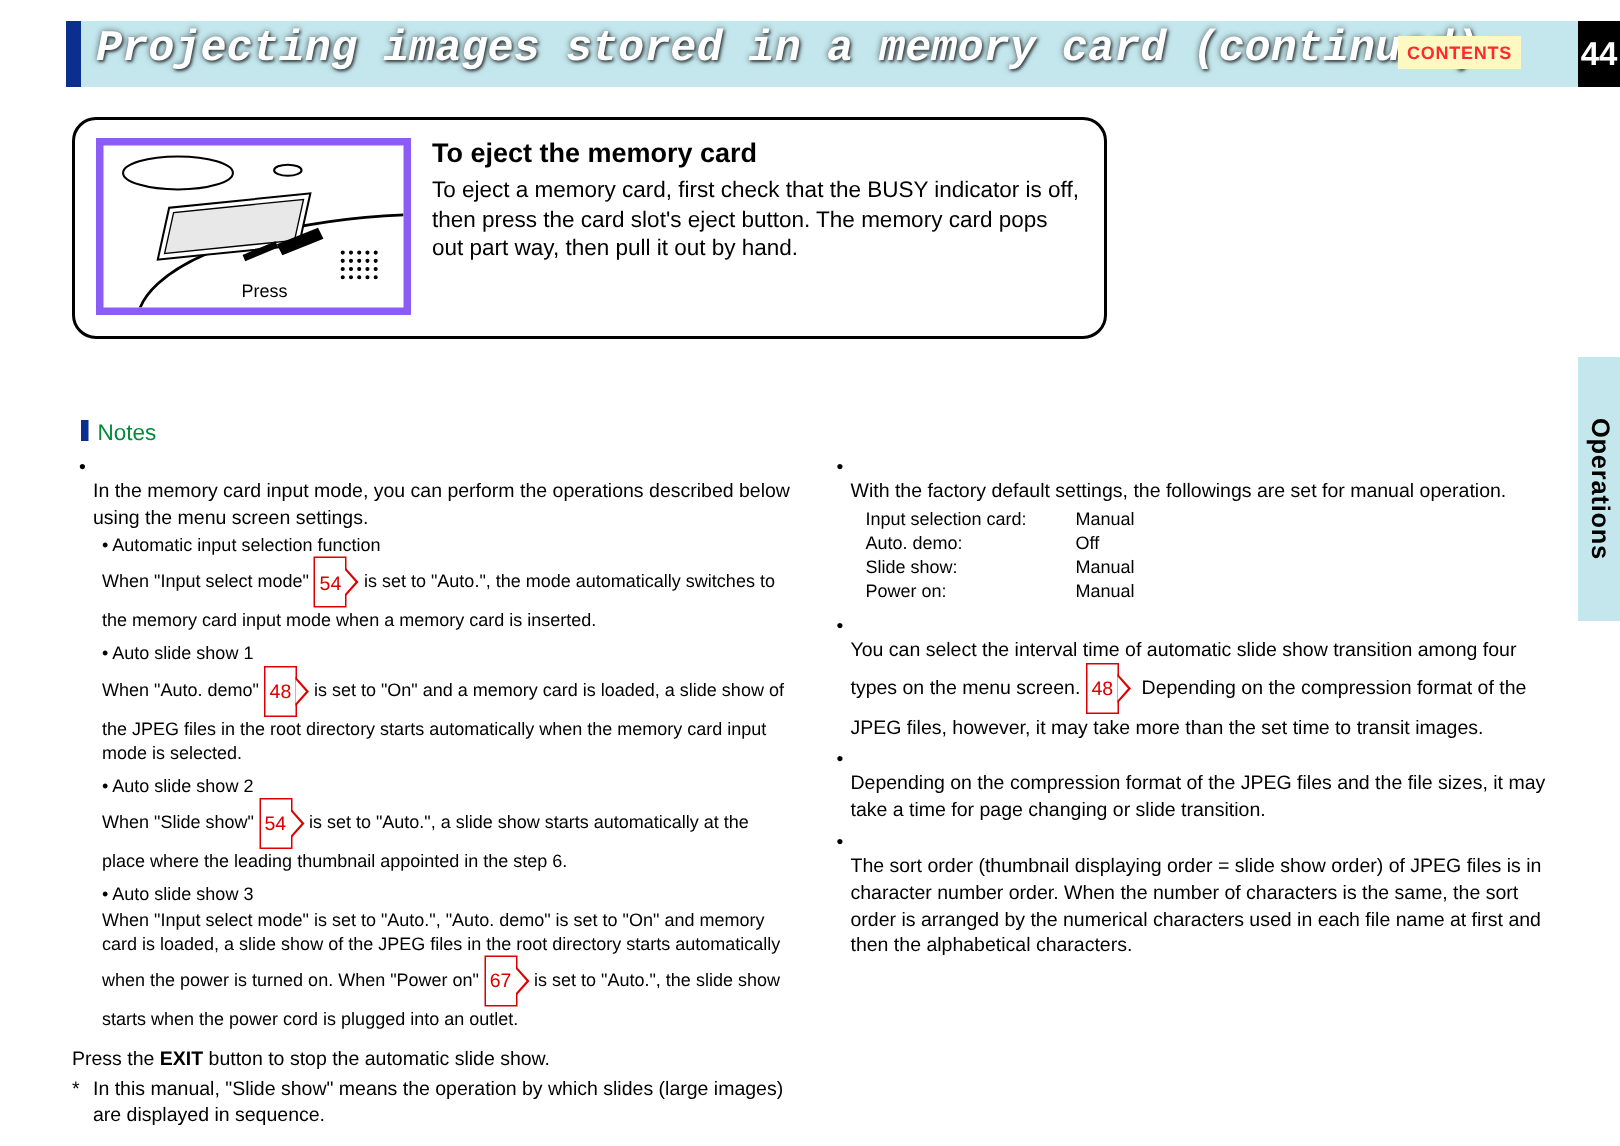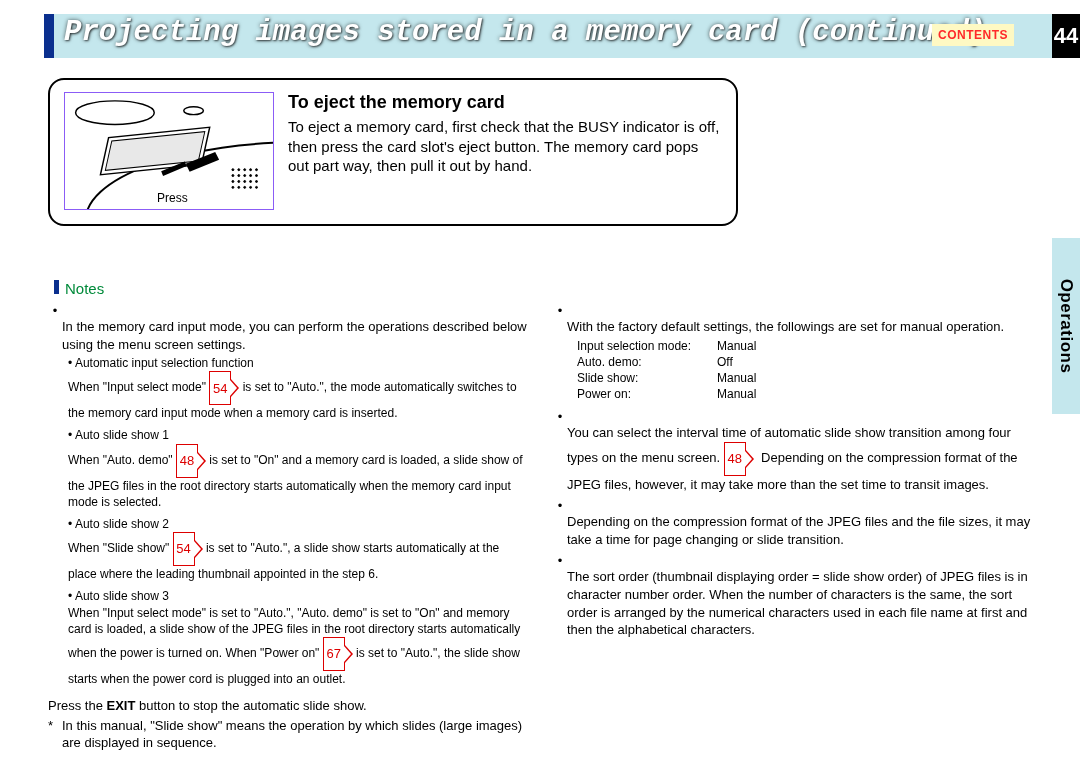--- a/index.html
+++ b/index.html
@@ -75,21 +75,21 @@
     width: 690px;
     height: 148px;
     border: 2px solid #000;
     border-radius: 16px;
     padding: 12px 14px;
     display: flex;
   }
   .eject-img-area {
     width: 210px;
     height: 118px;
-    border: 1px solid #8b5cf6;
+    border: 5px solid #8b5cf6;
     overflow: hidden;
     position: relative;
     flex: 0 0 auto;
   }
   .eject-svg { width: 100%; height: 100%; }
   .press-label {
     position: absolute;
     bottom: 4px;
     left: 92px;
     font-size: 12px;
@@ -314,21 +314,21 @@
     </div>
   </div>
 
   <div class="col">
     <div class="bullet-row">
       <span class="dot">•</span>
       <span class="txt">With the factory default settings, the followings are set for manual operation.</span>
     </div>
     <div class="settings-table">
       <div class="srow">
-          <span class="skey">Input selection mode:</span>
+          <span class="skey">Input selection card:</span>
           <span>Manual</span>
         </div>
       <div class="srow">
           <span class="skey">Auto. demo:</span>
           <span>Off</span>
         </div>
       <div class="srow">
           <span class="skey">Slide show:</span>
           <span>Manual</span>
         </div>

